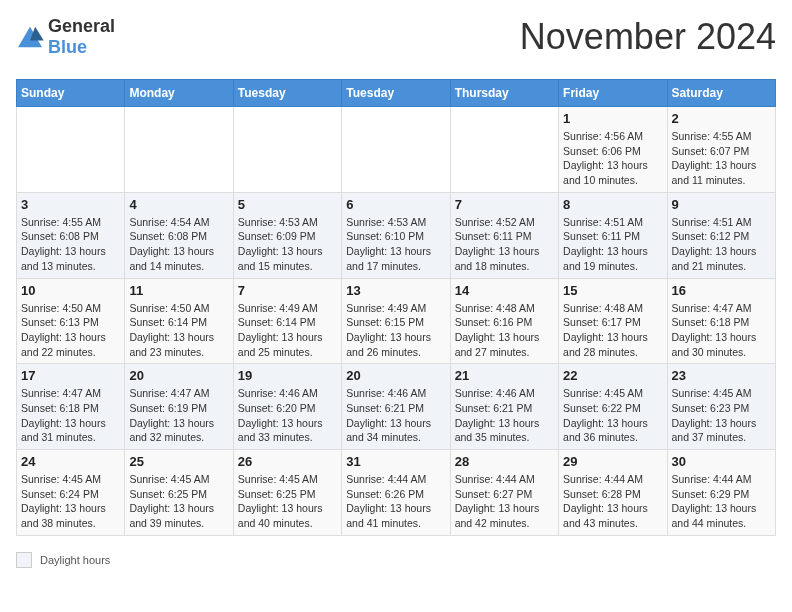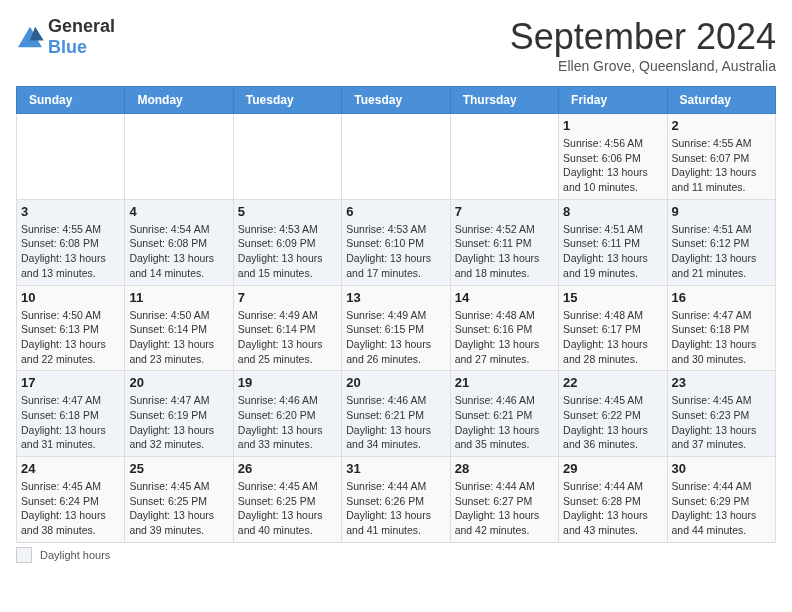--- a/index.html
+++ b/index.html
@@ -6,22 +6,22 @@
     body {
       font-family: Arial, sans-serif;
       background: #fff;
       width: 792px;
       min-height: 612px;
       padding: 16px;
     }
     .header-area {
       display: flex;
       justify-content: space-between;
-      align-items: flex-start;
-      margin-bottom: 12px;
+      align-items: center;
+      margin-bottom: 21px;
     }
     .logo {
       display: flex;
       align-items: center;
       gap: 4px;
     }
     .logo-icon {
       width: 28px;
       height: 24px;
     }
@@ -38,21 +38,21 @@
       color: #555;
     }
     .calendar {
       width: 100%;
       border-collapse: collapse;
       font-size: 11px;
     }
     .calendar thead th {
       background-color: #4a90d9;
       color: #fff;
-      padding: 6px 12px;
+      padding: 6px 4px;
       text-align: left;
       font-size: 12px;
       font-weight: bold;
       border: 1px solid #3a80c9;
     }
     .calendar tbody td {
       vertical-align: top;
       padding: 4px;
       border: 1px solid #ddd;
       width: calc(100% / 7);
@@ -75,21 +75,21 @@
       color: #333;
       font-size: 10.5px;
       line-height: 1.4;
     }
     .empty-cell {
       background: #fff !important;
     }
     .footer-area {
       display: flex;
       align-items: center;
-      margin-top: 4px;
+      margin-top: 16px;
       gap: 8px;
     }
     .footer-box {
       width: 16px;
       height: 16px;
       border: 1px solid #ccc;
     }
     .footer-text {
       font-size: 11px;
       color: #555;
@@ -107,22 +107,21 @@
     <div>
       <div>
         <span style="font-size:18px;font-weight:bold;color:#333;">General</span>
       </div>
       <div>
         <span style="font-size:18px;font-weight:bold;color:#4a90d9;">Blue</span>
       </div>
     </div>
   </div>
   <div class="title-area">
-    <div class="month-title">September 2024</div>
-    <div class="subtitle">Ellen Grove, Queensland, Australia</div>
+    <div class="month-title">November 2024</div>
   </div>
 </div>
 
 <table class="calendar">
   <thead>
     <tr id="header-row">
         <th>Sunday</th>
         <th>Monday</th>
         <th>Tuesday</th>
         <th>Tuesday</th>

